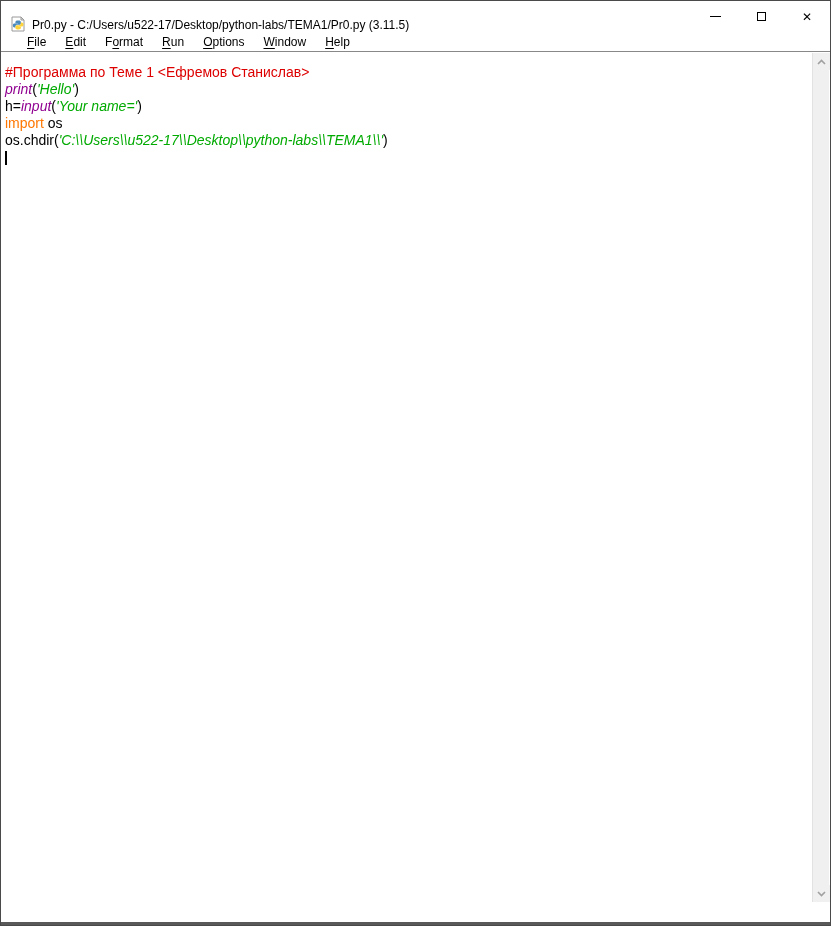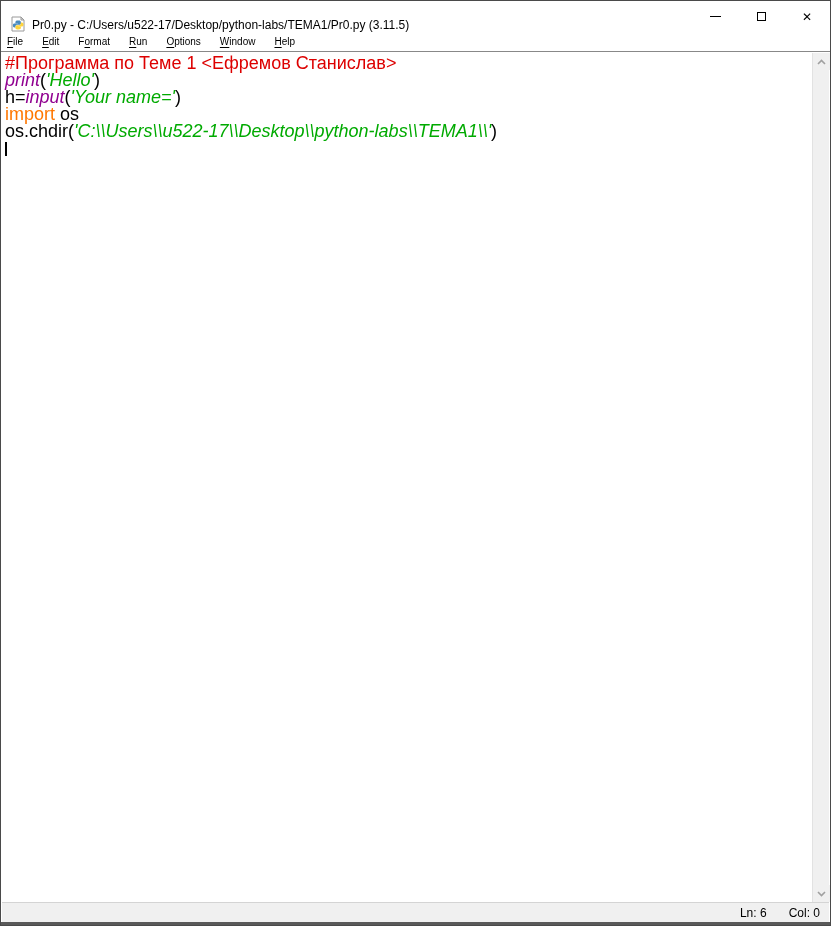--- a/index.html
+++ b/index.html
@@ -32,35 +32,35 @@
   }
   .minimize-glyph { display: block; width: 11px; height: 1px; background: #000; }
   .maximize-glyph { display: block; width: 9px; height: 9px; border: 1px solid #000; background: transparent; }
   .close-glyph { font-size: 12px; line-height: 1; }
   
   .menubar {
     position: absolute; top: 31px; left: 0; right: 0; height: 20px;
     background: #fff;
     border-bottom: 1px solid #888;
     display: flex; align-items: center;
-    font-size: 10px; color: #000;
-    padding-left: 0;
+    font-size: 12px; color: #000;
+    padding-left: 20px;
   }
   .menu-item { padding: 2px 6px; margin-right: 7px; white-space: nowrap; cursor: default; }
   .menu-item u { text-decoration: underline; text-underline-offset: 2px; }
   
   .editor {
     position: absolute; top: 52px; left: 1px; right: 18px; bottom: 23px;
     background: #fff; overflow: hidden;
     cursor: text;
   }
   .code-lines {
-    padding: 2px 0 0 3px;
+    padding: 11px 0 0 3px;
     font-family: "Liberation Sans", sans-serif;
-    font-size: 18px; line-height: 17px; color: #000;
+    font-size: 14px; line-height: 17px; color: #000;
     white-space: pre;
   }
   .code-line { height: 17px; display: flex; align-items: center; }
   .code-line span { white-space: pre; }
   .tok-comment { color: var(--tok-comment, #dd0000); }
   .tok-builtin { color: var(--tok-builtin, #900090); font-style: italic; }
   .tok-string  { color: var(--tok-string,  #00aa00); font-style: italic; }
   .tok-keyword { color: var(--tok-keyword, #ff7700); }
   .tok-plain   { color: var(--tok-plain,   #000000); }
   .caret { display: inline-block; width: 2px; height: 14px; background: #000; }
@@ -133,19 +133,15 @@
         <polyline points="1,5 4.5,1.5 8,5" fill="none" stroke="#a0a0a0" stroke-width="1.6"></polyline>
       </svg>
     </button>
     <button class="scroll-arrow">
       <svg width="9" height="6" viewBox="0 0 9 6">
         <polyline points="1,1 4.5,4.5 8,1" fill="none" stroke="#a0a0a0" stroke-width="1.6"></polyline>
       </svg>
     </button>
   </div>
 
-  <div class="statusbar">
-    <span>Ln: 6</span>
-    <span>Col: 0</span>
-  </div>
 
   <div class="bottom-strip"></div>
 </div>
 
 </body></html>

